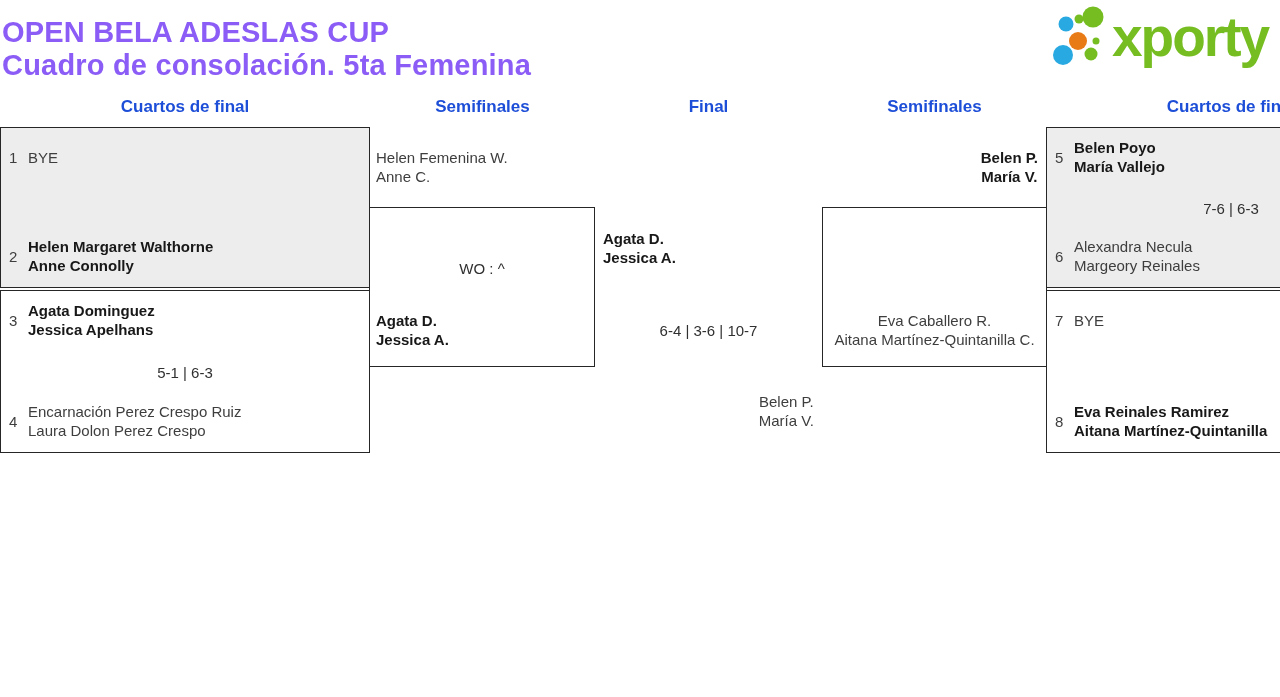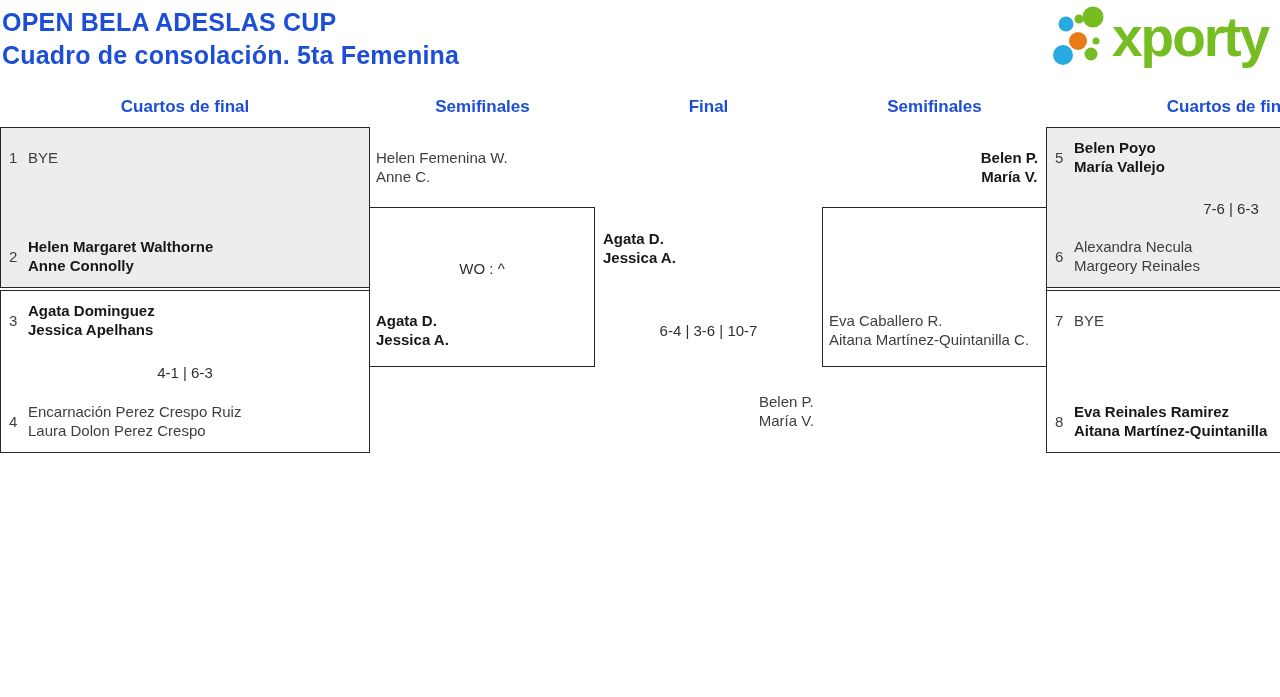--- a/index.html
+++ b/index.html
@@ -1,22 +1,22 @@
 <!DOCTYPE html>
 <html><head>
 <meta charset="utf-8">
 <style>
   html,body{margin:0;padding:0;background:#fff;overflow:hidden;}
   .stage{
     position:relative;width:1280px;height:697px;background:#fff;
     font-family:"Liberation Sans",sans-serif;color:#3e3e3e;overflow:hidden;
   }
   
-  .titleblock{position:absolute;left:2px;top:6px;font-size:25px;line-height:33px;
-    font-weight:700;color:#1d4ed8;letter-spacing:.2px;}
+  .titleblock{position:absolute;left:2px;top:16px;font-size:29px;line-height:33px;
+    font-weight:700;color:#8b5cf6;letter-spacing:.2px;}
   .logo{position:absolute;left:1048px;top:3px;width:232px;height:70px;cursor:pointer;}
   .logo svg{position:absolute;left:0;top:2px;}
   .logo-text{position:absolute;left:64px;top:4px;font-size:55px;line-height:60px;
     font-weight:700;letter-spacing:-2px;color:#76bd22;}
   
   .rh{position:absolute;top:96px;height:22px;line-height:22px;text-align:center;
     font-size:17px;font-weight:700;color:#1d4ed8;white-space:nowrap;}
   
   .box{position:absolute;box-sizing:border-box;border:1px solid #262626;background:#fff;}
   .box.gray{background:#ededed;}
@@ -25,21 +25,21 @@
   .t-bottom{bottom:12px;}
   .seed{flex:0 0 auto;min-width:15px;margin-right:4px;font-size:15px;color:#3e3e3e;}
   .names{font-size:15px;line-height:19px;}
   .ln{display:block;white-space:nowrap;}
   .winner .ln{font-weight:700;color:#181818;}
   .score{position:absolute;left:0;right:0;text-align:center;font-size:15px;color:#303030;white-space:nowrap;}
   .qf .score{top:50%;transform:translateY(-50%);}
   .sf{overflow:hidden;}
   .sf .score{top:52px;}
   .sf-team{position:absolute;left:6px;right:6px;bottom:17px;font-size:15px;line-height:19px;}
-  .sf-team.right{text-align:left;white-space:nowrap;}
+  .sf-team.right{text-align:center;white-space:nowrap;}
   
   .flabel{position:absolute;font-size:15px;line-height:19px;}
   .flabel.right{text-align:center;}
 </style>
 </head>
 <body>
 
 <div class="stage">
 
   <div class="titleblock">
@@ -85,21 +85,21 @@
   </div>
 
   <div class="box qf" style="left:0;top:290px;width:370px;height:163px;">
     <div class="team t-top winner">
       <span class="seed">3</span>
       <span class="names">
         <span class="ln">Agata Dominguez</span>
         <span class="ln">Jessica Apelhans</span>
       </span>
     </div>
-    <div class="score">4-1 | 6-3</div>
+    <div class="score">5-1 | 6-3</div>
     <div class="team t-bottom">
       <span class="seed">4</span>
       <span class="names">
         <span class="ln">Encarnación Perez Crespo Ruiz</span>
         <span class="ln">Laura Dolon Perez Crespo</span>
       </span>
     </div>
   </div>
 
   <div class="flabel" style="left:376px;top:148px;">

